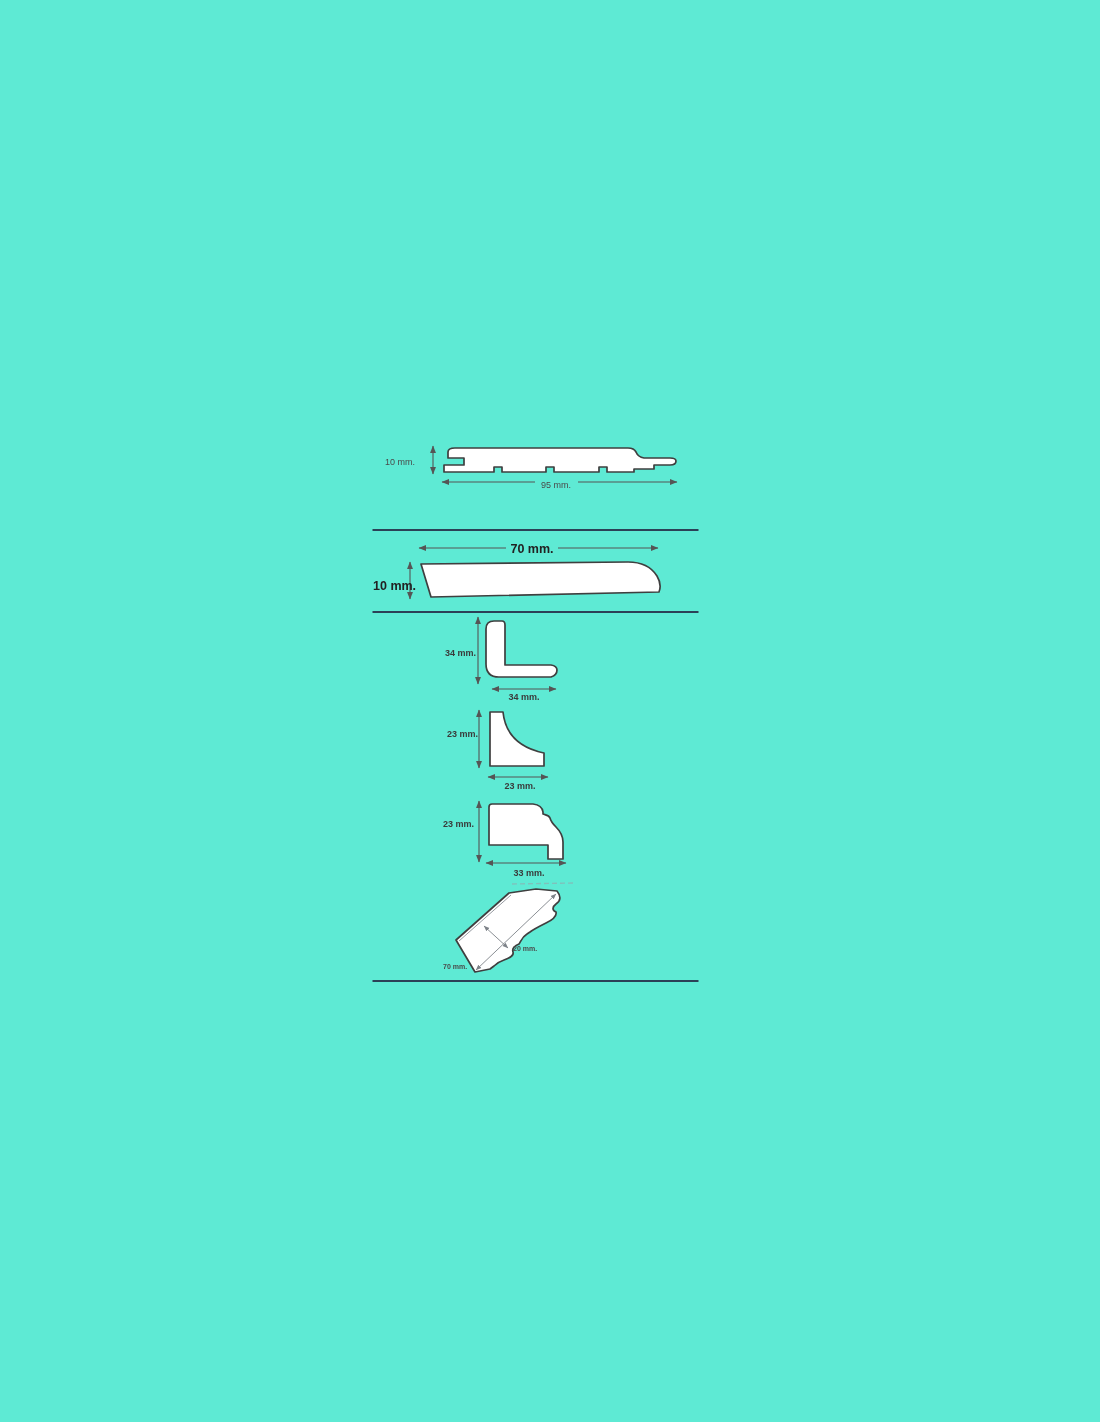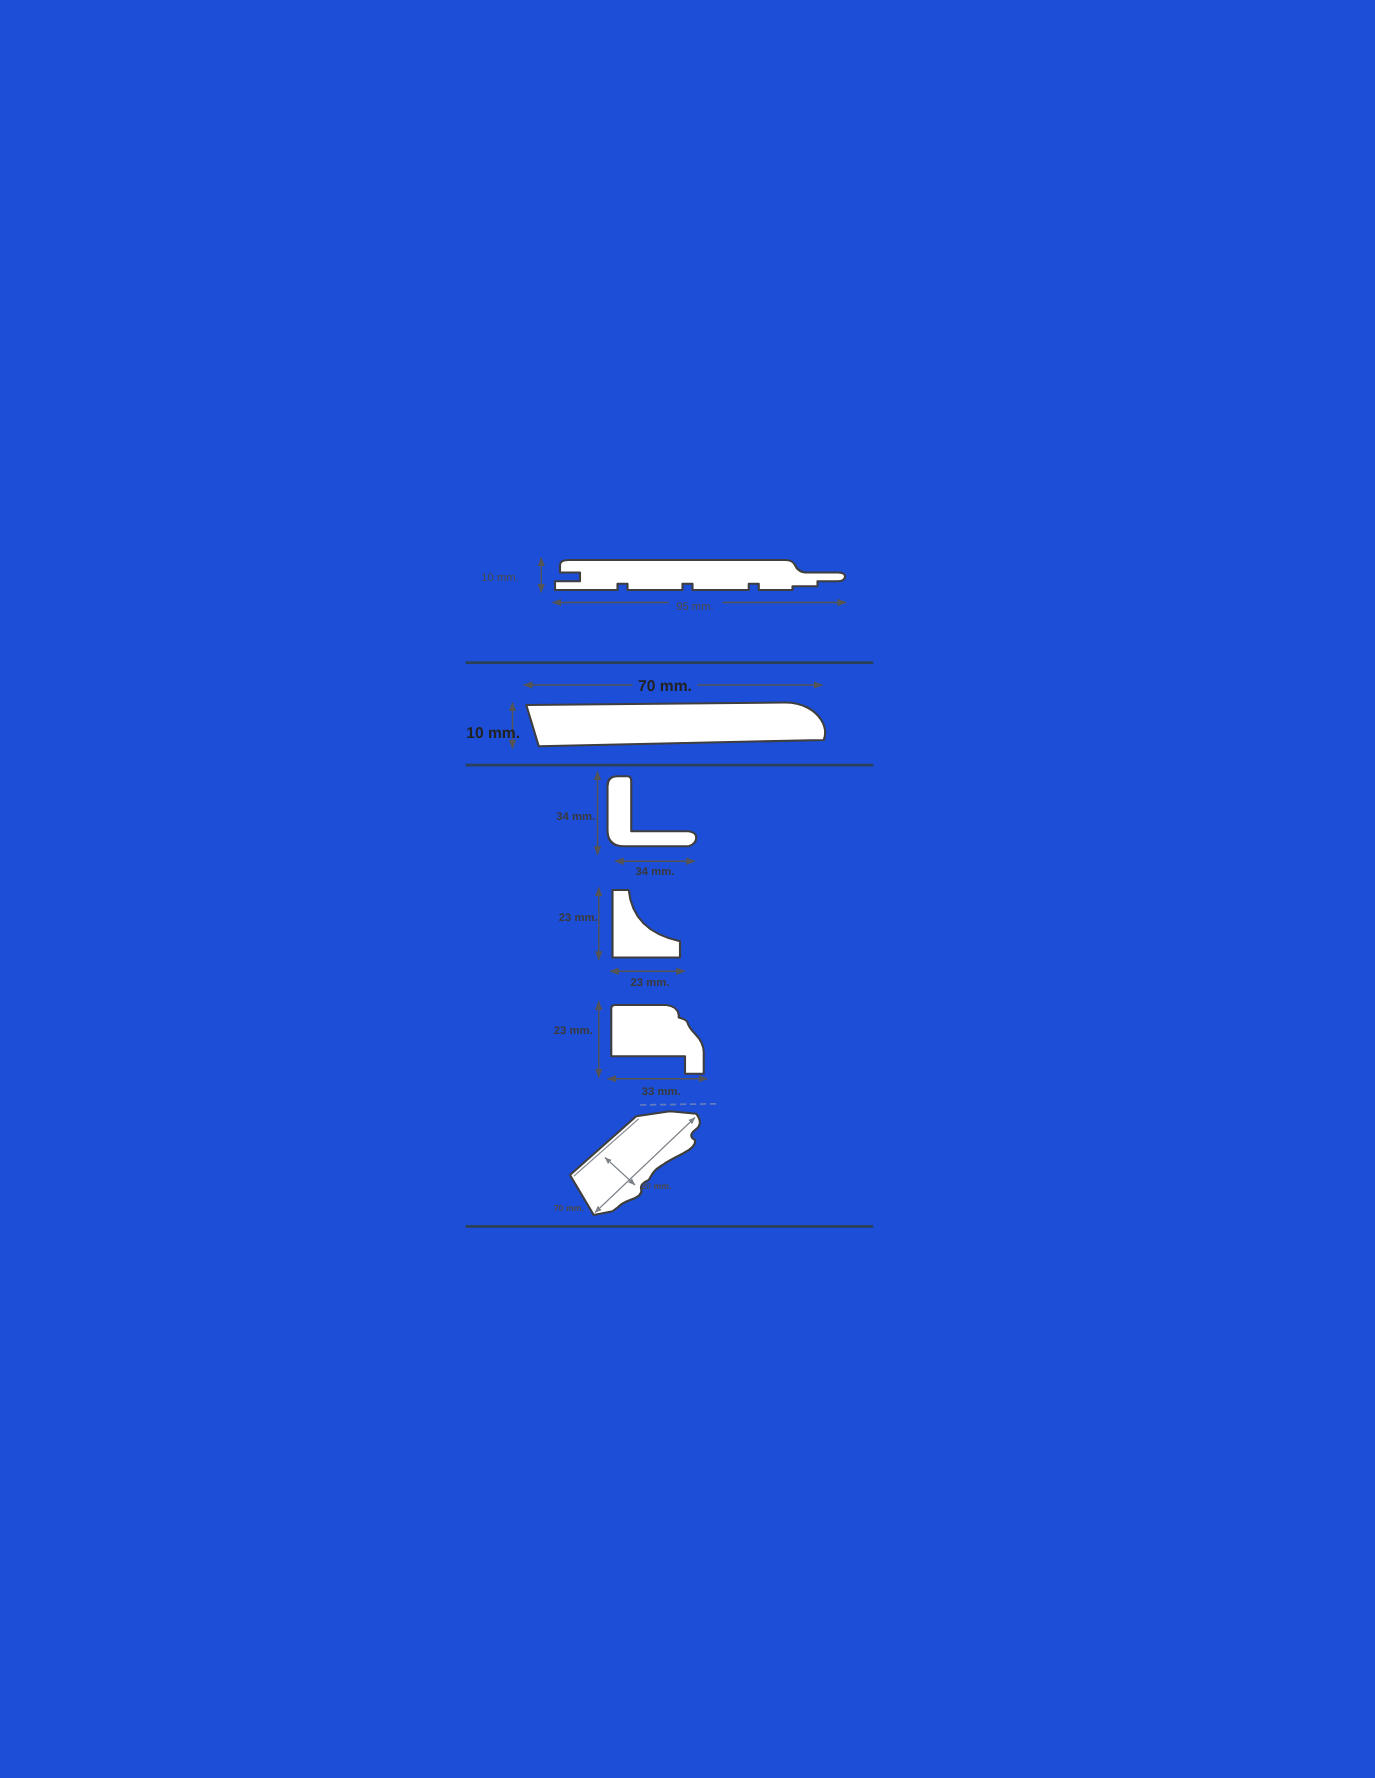--- a/index.html
+++ b/index.html
@@ -1,17 +1,17 @@
 <!DOCTYPE html>
 <html><head>
 <meta charset="utf-8">
 <style>
   html,body{margin:0;padding:0;}
   body{background:#ffffff;font-family:"Liberation Sans",sans-serif;}
-  .page{position:relative;width:1100px;height:1422px;background:#1d4ed8;overflow:hidden;}
+  .page{position:relative;width:1100px;height:1422px;background:#5eead4;overflow:hidden;}
   svg.drawing{position:absolute;left:372px;top:430px;width:328px;height:560px;}
   svg text{fill:#3a3a3a;}
   .lbl-sm{font-size:9px;font-weight:400;fill:#4a4a4a;}
   .lbl-md{font-size:9px;font-weight:700;fill:#3a3a3a;}
   .lbl-lg{font-size:12.5px;font-weight:700;fill:#222;}
   .lbl-xs{font-size:7px;font-weight:700;fill:#4a4a4a;}
   .profile{fill:#ffffff;stroke:#3f3f3f;stroke-width:1.7;stroke-linejoin:round;}
   .dim{stroke:#555555;stroke-width:1.1;fill:none;}
   .dim-thin{stroke:#7d8288;stroke-width:0.9;fill:none;}
   .divider{stroke:#2b4157;stroke-width:2.2;}

